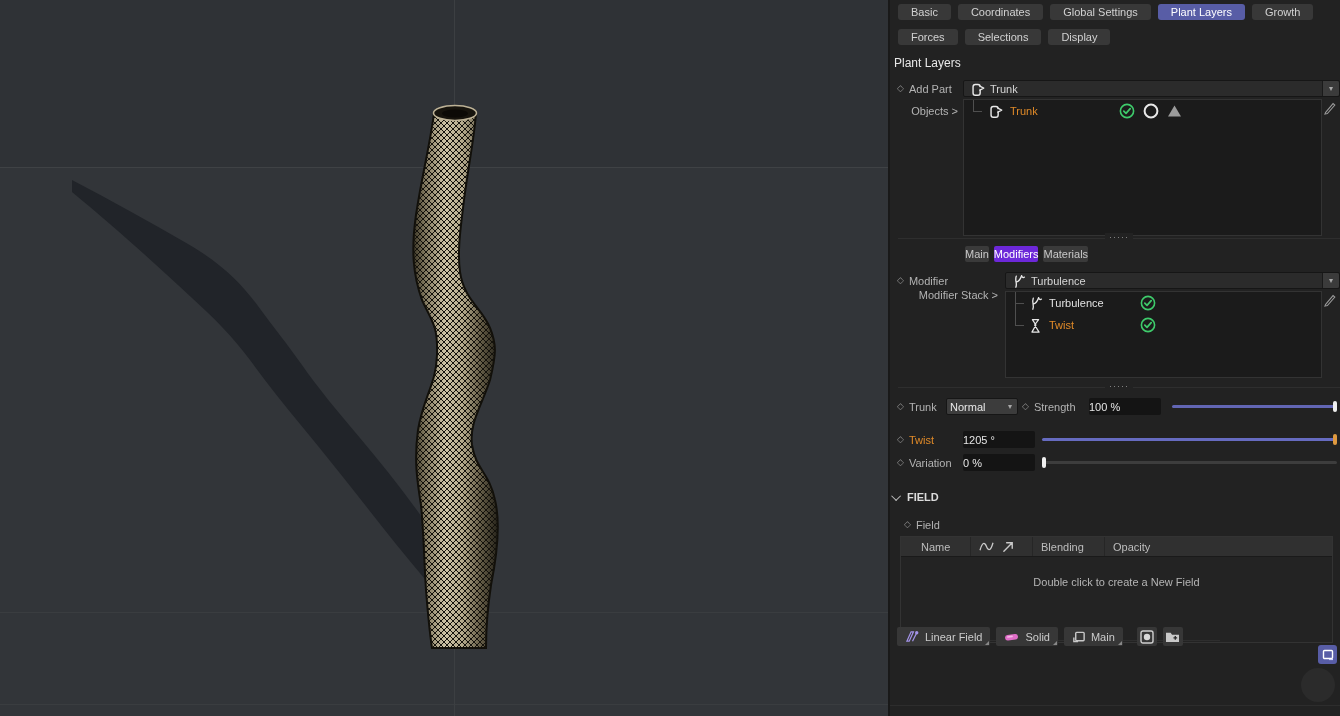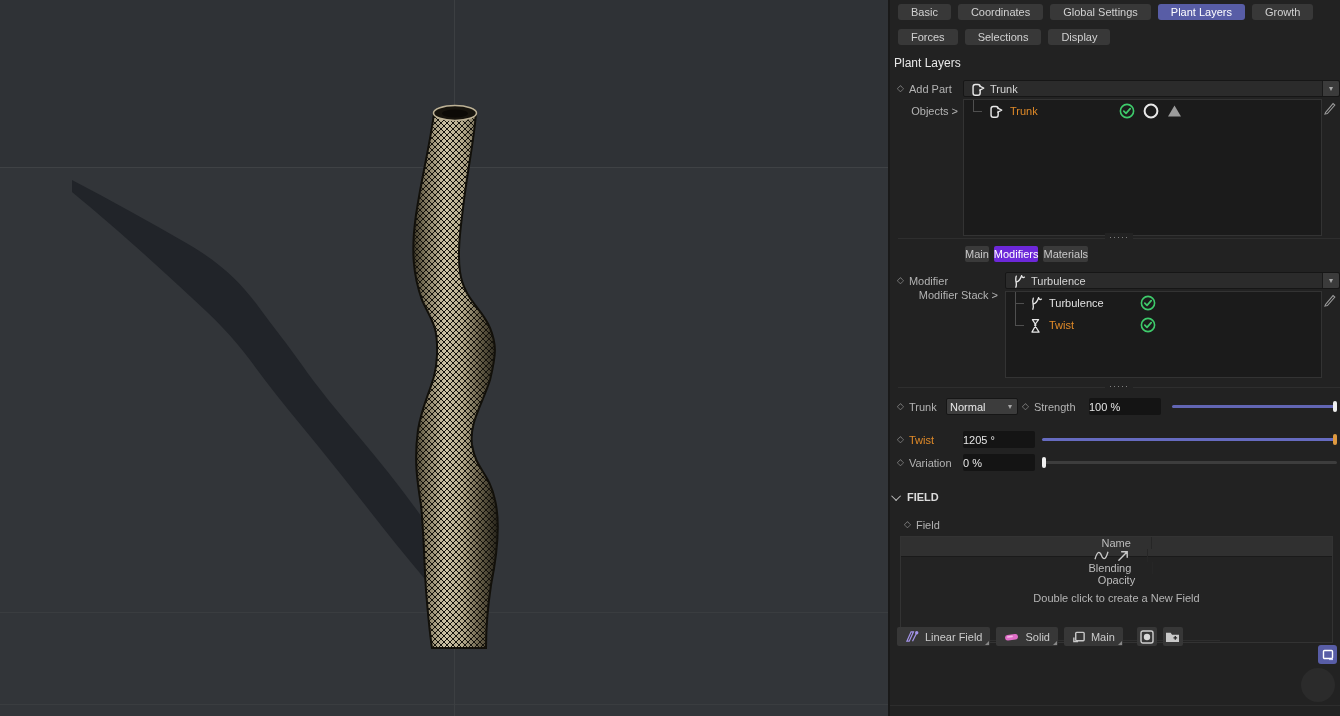--- a/index.html
+++ b/index.html
@@ -34,23 +34,23 @@
   .slider{position:absolute;height:17px;}
   .slider .track{position:absolute;left:0;right:0;top:7px;height:3px;border-radius:2px;}
   .slider .knob{position:absolute;top:3px;width:4px;height:11px;border-radius:2px;}
   .handle{position:absolute;left:8px;right:0;height:6px;}
   .handle::before{content:"";position:absolute;left:0;right:0;top:2px;border-top:1px solid #2e2e2e;}
   .handle span{position:absolute;left:50%;transform:translateX(-50%);top:-3px;background:#222222;padding:0 4px;
         color:#8f8f8f;font-size:9px;letter-spacing:1px;line-height:9px;}
   .chev{display:inline-block;width:6px;height:6px;border-left:1px solid #bdbdbd;border-bottom:1px solid #bdbdbd;
         transform:rotate(-45deg) translateY(-2px);margin-right:6px;}
   .ftable{position:absolute;left:10px;right:7px;top:536px;bottom:73px;border:1px solid #333;box-sizing:border-box;background:#232323;}
-  .fhead{display:flex;height:19px;background:#303030;color:#bdbdbd;align-items:center;border-bottom:1px solid #1a1a1a;flex-direction:column;}
+  .fhead{display:flex;height:19px;background:#303030;color:#bdbdbd;align-items:center;border-bottom:1px solid #1a1a1a;}
   .fhead .c{padding:0 8px;height:100%;display:flex;align-items:center;border-right:1px solid #262626;box-sizing:border-box;}
-  .fempty{position:absolute;left:0;right:0;top:55px;text-align:center;color:#b5b5b5;}
+  .fempty{position:absolute;left:0;right:0;top:39px;text-align:center;color:#b5b5b5;}
   .toolbar{position:absolute;left:7px;top:627px;display:flex;gap:6px;align-items:center;}
   .tbtn{position:relative;display:flex;align-items:center;gap:5px;background:#373737;border-radius:2px;height:19px;
         padding:0 8px;color:#cccccc;}
   .tbtn::after{content:"";position:absolute;right:1px;bottom:1px;border-left:4px solid transparent;border-bottom:4px solid #888;}
   .ibtn{width:20px;height:19px;background:#373737;border-radius:2px;display:flex;align-items:center;justify-content:center;}
   .bluebtn{position:absolute;right:3px;top:645px;width:19px;height:19px;background:#585da6;border-radius:3px;
         display:flex;align-items:center;justify-content:center;}
   .ghost-circle{position:absolute;right:5px;top:668px;width:34px;height:34px;border-radius:50%;background:#2b2b2b;}
   .panel-bottom-line{position:absolute;left:0;right:0;top:705px;border-top:1px solid #383838;opacity:.5;}
 </style>

